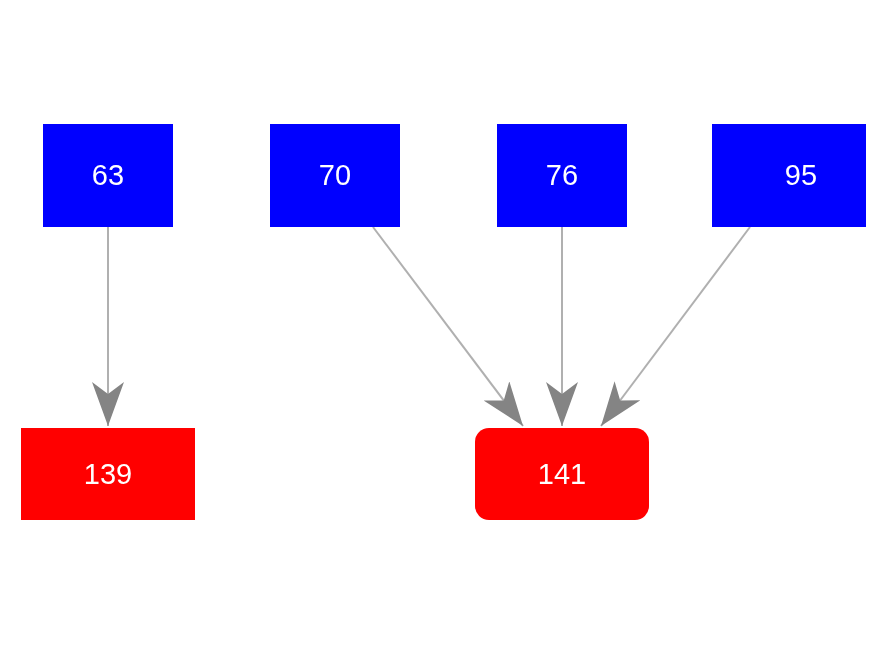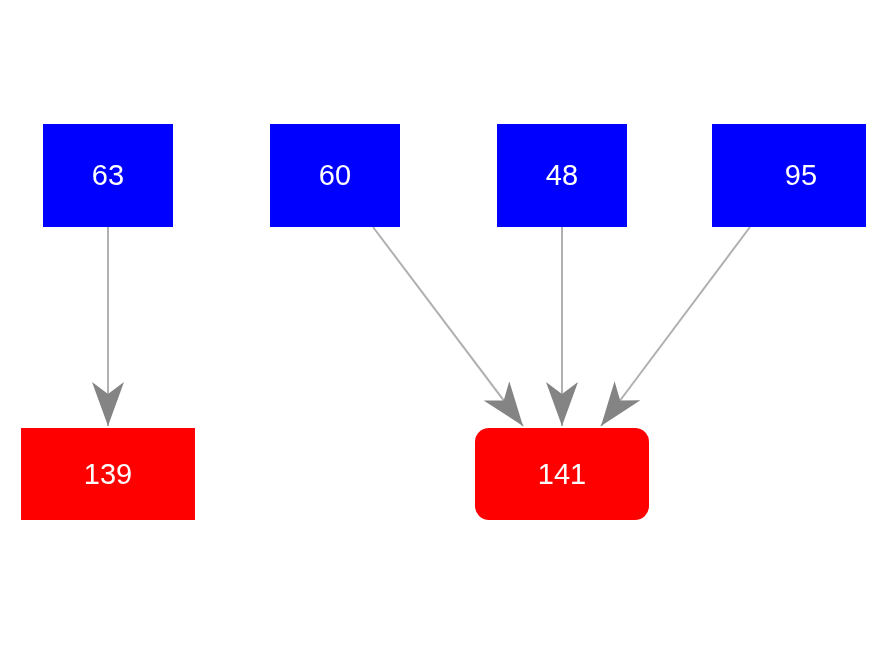--- a/index.html
+++ b/index.html
@@ -57,24 +57,24 @@
     <line x1="108" y1="227" x2="108" y2="426" stroke="#b0b0b0" stroke-width="2" marker-end="url(#vee)"></line>
     <line x1="373" y1="227" x2="523" y2="426" stroke="#b0b0b0" stroke-width="2" marker-end="url(#vee)"></line>
     <line x1="562" y1="227" x2="562" y2="426" stroke="#b0b0b0" stroke-width="2" marker-end="url(#vee)"></line>
     <line x1="750" y1="227" x2="601" y2="426" stroke="#b0b0b0" stroke-width="2" marker-end="url(#vee)"></line>
   </svg>
 
   <div class="node blue node-63">
     <span>63</span>
   </div>
   <div class="node blue node-90">
-    <span>60</span>
+    <span>70</span>
   </div>
   <div class="node blue node-92">
-    <span>48</span>
+    <span>76</span>
   </div>
   <div class="node blue node-95">
     <span>95</span>
   </div>
   <div class="node red node-139">
     <span>139</span>
   </div>
   <div class="node red node-141">
     <span>141</span>
   </div>

